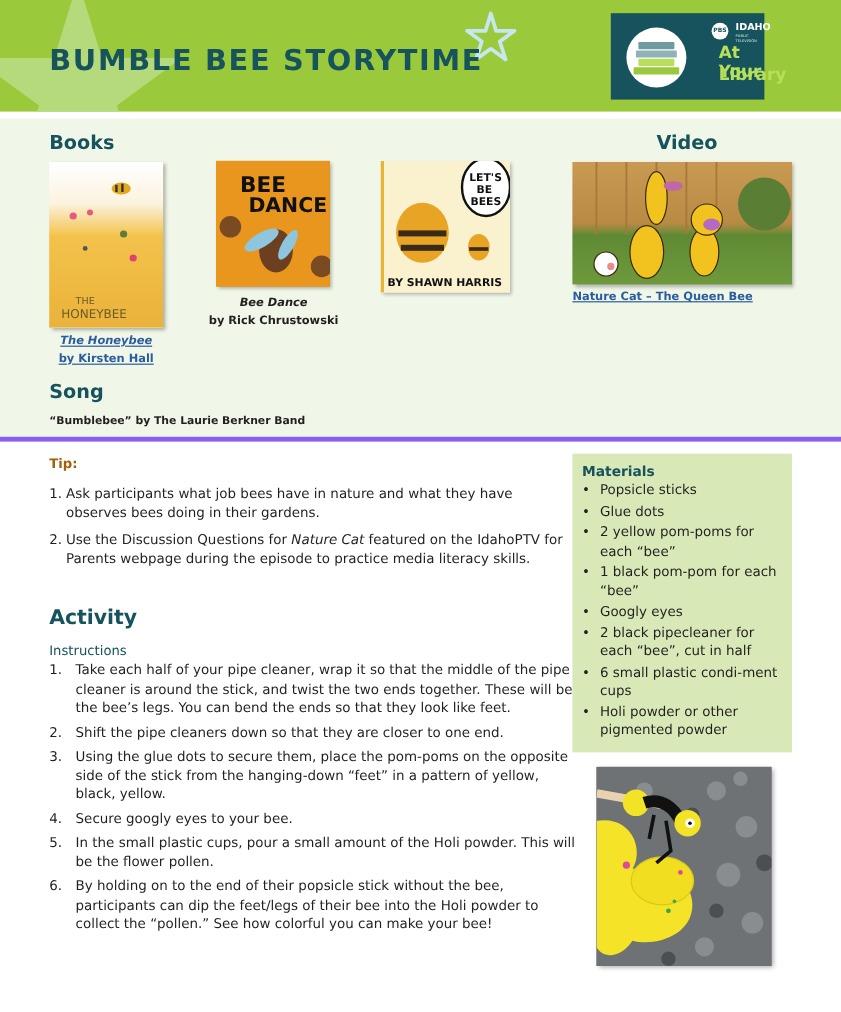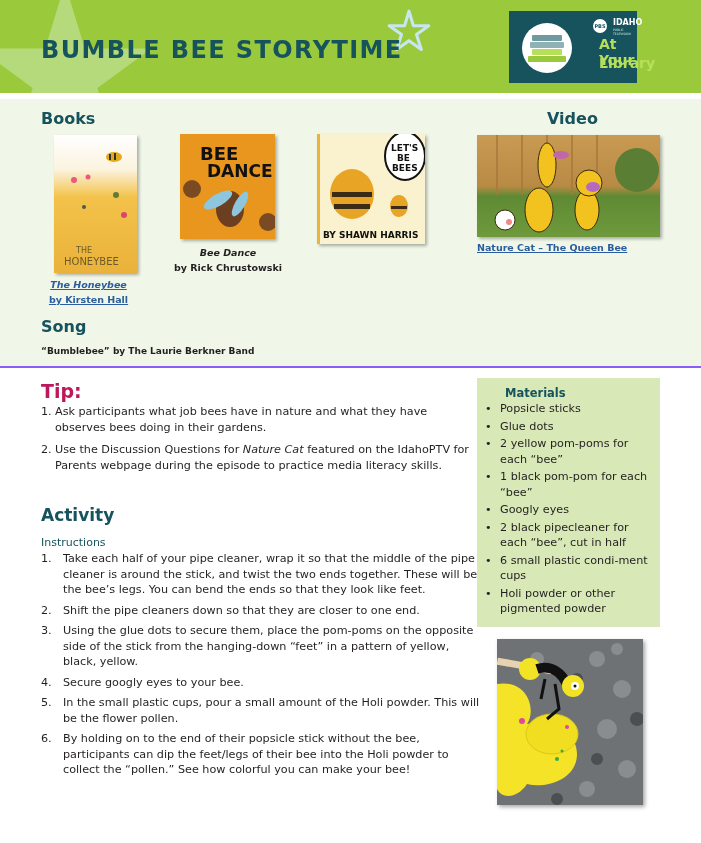--- a/index.html
+++ b/index.html
@@ -15,43 +15,43 @@
     .logo-circle { position: absolute; left: 13px; top: 12px; width: 50px; height: 50px; border-radius: 50%; background: #ffffff; }
     .logo-book { position: absolute; height: 6px; border-radius: 1px; }
     .logo-pbs { position: absolute; left: 84px; top: 8px; width: 14px; height: 14px; border-radius: 50%; background: #fff; color: #16535d; font-size: 5px; font-weight: bold; text-align: center; line-height: 14px; }
     .logo-idaho { position: absolute; left: 104px; top: 7px; color: #fff; font-size: 8px; font-weight: bold; }
     .logo-sub { position: absolute; left: 104px; top: 17px; color: #cfe7e6; font-size: 3px; }
     .logo-line1, .logo-line2 { position: absolute; left: 90px; color: #b7e05a; font-weight: bold; font-size: 14px; font-family: "DejaVu Sans", sans-serif; }
     .logo-line1 { top: 25px; }
     .logo-line2 { top: 44px; }
 
     
-    .top-section { position: absolute; left: 0; top: 99px; width: 701px; height: 269px; background: #f0f7e8; border-bottom: 2px solid #8b5cf6; }
+    .top-section { position: absolute; left: 0; top: 99px; width: 701px; height: 269px; background: #f0f7e8; border-bottom: 4px solid #8b5cf6; }
     .h-section { position: absolute; font-weight: bold; color: #16535d; font-size: 16px; }
     .cover { position: absolute; box-shadow: 2px 2px 3px rgba(0,0,0,0.3); overflow: hidden; }
     .caption { position: absolute; font-size: 9.5px; font-weight: bold; text-align: center; line-height: 15px; color: #231f20; }
     .caption .t { font-style: italic; display: block; }
     .link { color: #2b5d9e; text-decoration: underline; }
     .song { position: absolute; left: 41px; top: 247px; font-size: 9px; font-weight: bold; color: #231f20; text-align: right; }
 
     
-    .tip-head { position: absolute; left: 41px; top: 380px; font-weight: bold; font-size: 19px; color: #be185d; }
+    .tip-head { position: absolute; left: 41px; top: 380px; font-weight: bold; font-size: 11px; color: #a16207; }
     .tip-list { position: absolute; left: 41px; top: 404px; width: 430px; font-family: "DejaVu Sans", sans-serif; font-size: 11.2px; line-height: 16px; color: #231f20; }
     .tip-item { display: flex; margin-bottom: 6px; }
     .tip-num { width: 14px; flex-shrink: 0; }
 
     .act-head { position: absolute; left: 41px; top: 505px; font-weight: bold; font-size: 17px; color: #16535d; text-align: right; }
     .instr-head { position: absolute; left: 41px; top: 536px; font-weight: normal; font-size: 11px; color: #16535d; }
     .instr-list { position: absolute; left: 41px; top: 551px; width: 440px; font-size: 11.2px; line-height: 15.5px; color: #231f20; }
     .instr-item { display: flex; margin-bottom: 5px; }
     .instr-num { width: 22px; flex-shrink: 0; }
 
     
     .materials { position: absolute; left: 477px; top: 378px; width: 183px; height: 249px; background: #d8e9b7; padding: 8px 8px 0 8px; }
-    .mat-head { font-weight: bold; font-size: 11.5px; color: #16535d; margin-bottom: 1px; margin-left: 20px; }
+    .mat-head { font-weight: bold; font-size: 11.5px; color: #16535d; margin-bottom: 1px; }
     .mat-list { font-size: 11.2px; line-height: 15.5px; color: #231f20; }
     .mat-item { display: flex; margin-bottom: 2px; }
     .mat-bullet { width: 15px; flex-shrink: 0; }
 
     .photo { position: absolute; left: 497px; top: 639px; width: 146px; height: 166px; overflow: hidden; box-shadow: 2px 2px 4px rgba(0,0,0,0.35); background: #6b6e6f; }
   </style>
 </head>
 <body>
 
 <div class="header">
@@ -74,21 +74,21 @@
     <div class="logo-sub">PUBLIC TELEVISION</div>
     <div class="logo-line1">At Your</div>
     <div class="logo-line2">Library</div>
   </div>
 </div>
 
 <div class="top-section">
   <div class="h-section" style="left:41px;top:10px;">Books</div>
   <div class="h-section" style="left:547px;top:10px;">Video</div>
 
-  <div class="cover" style="left:54px;top:36px;width:83px;height:138px;background:linear-gradient(180deg,#ffffff 0%,#fbf3df 25%,#f3c24a 45%,#eab23a 100%);">
+  <div class="cover" style="left:41px;top:36px;width:95px;height:138px;background:linear-gradient(180deg,#ffffff 0%,#fbf3df 25%,#f3c24a 45%,#eab23a 100%);">
     <svg width="95" height="138" viewBox="0 0 95 138">
       <ellipse cx="60" cy="22" rx="8" ry="5" fill="#e3a91c"></ellipse>
       <rect x="55" y="19" width="2" height="6" fill="#333"></rect>
         <rect x="60" y="18" width="2" height="7" fill="#333"></rect>
       <circle cx="20" cy="45" r="3" fill="#e85a7a"></circle>
         <circle cx="34" cy="42" r="2.5" fill="#e85a7a"></circle>
         <circle cx="70" cy="80" r="3" fill="#d94472"></circle>
       <circle cx="30" cy="72" r="2" fill="#4a5a52"></circle>
         <circle cx="62" cy="60" r="3" fill="#5f7a3a"></circle>
       <text x="22" y="118" font-size="8" fill="#6b5a2a" font-family="DejaVu Sans, sans-serif">THE</text>

